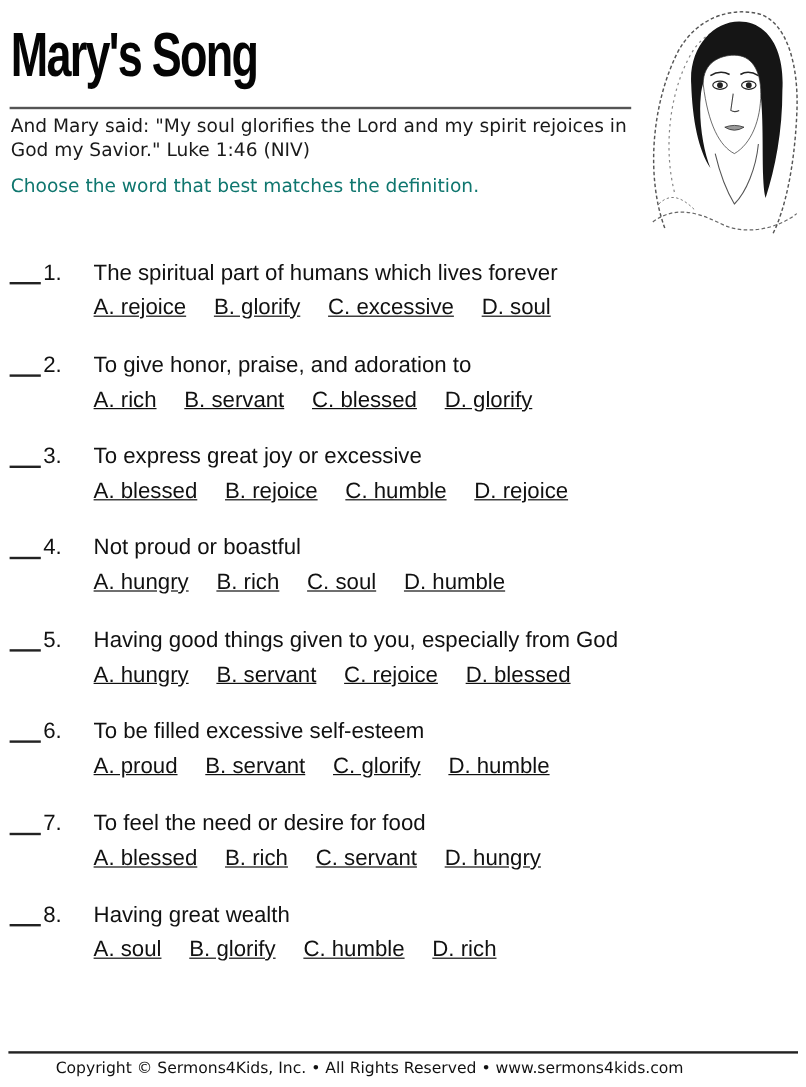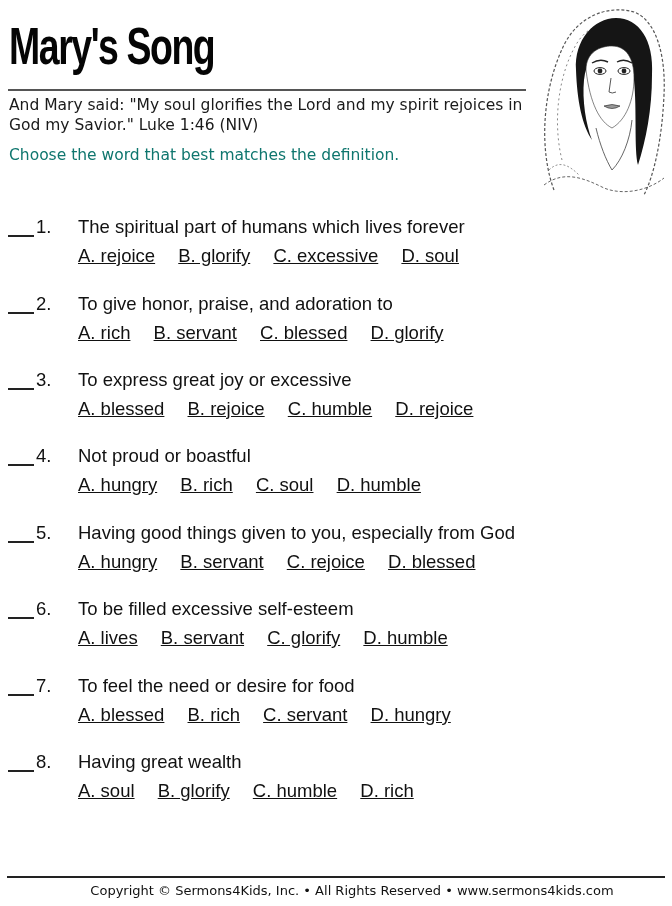--- a/index.html
+++ b/index.html
@@ -41,21 +41,21 @@
     }
     .options {
       position: absolute; left: 78px; top: 29px; line-height: 24px; white-space: nowrap;
     }
     .opt { margin-right: 18px; text-decoration: underline; }
     .footer-rule {
       position: absolute; left: 7px; top: 876px; width: 658px; height: 1.5px; background: #222;
     }
     .footer {
       position: absolute; left: 0; top: 882px; width: 616px; text-align: center;
-      font-family: "DejaVu Sans", sans-serif; font-size: 13px; line-height: 18px; color: #111; padding-left: 44px;
+      font-family: "DejaVu Sans", sans-serif; font-size: 13px; line-height: 18px; color: #111;
     }
   </style>
 </head>
 <body>
 
 <div class="title">Mary's Song</div>
 <div class="title-rule"></div>
 <div class="verse">And Mary said: "My soul glorifies the Lord and my spirit rejoices in God my Savior." Luke 1:46 (NIV)</div>
 <div class="instructions">Choose the word that best matches the definition.</div>
 
@@ -145,21 +145,21 @@
       <span class="opt">C. rejoice</span>
       <span class="opt">D. blessed</span>
     </div>
   </div>
 
   <div class="question" style="top:382px">
     <div class="blank"></div>
     <div class="num">6.</div>
     <div class="prompt">To be filled excessive self-esteem</div>
     <div class="options">
-      <span class="opt">A. lives</span>
+      <span class="opt">A. proud</span>
       <span class="opt">B. servant</span>
       <span class="opt">C. glorify</span>
       <span class="opt">D. humble</span>
     </div>
   </div>
 
   <div class="question" style="top:459px">
     <div class="blank"></div>
     <div class="num">7.</div>
     <div class="prompt">To feel the need or desire for food</div>

